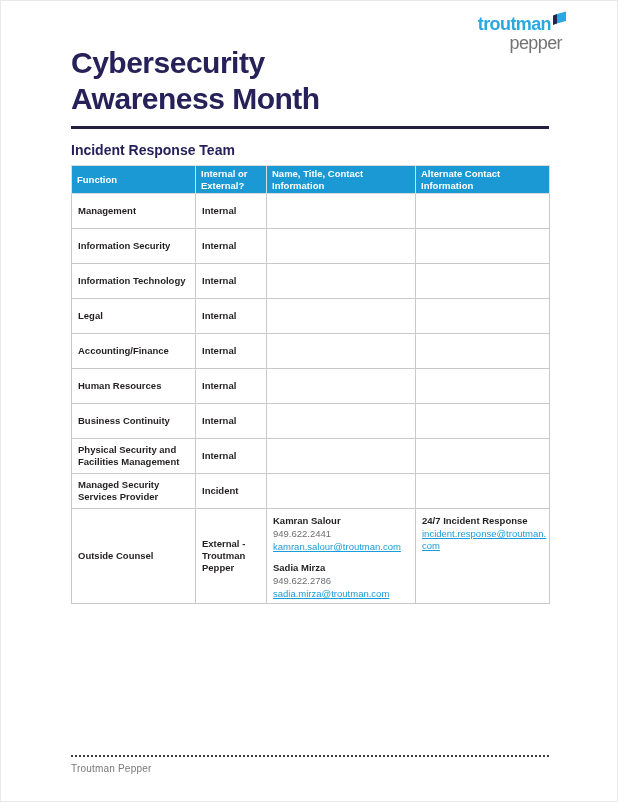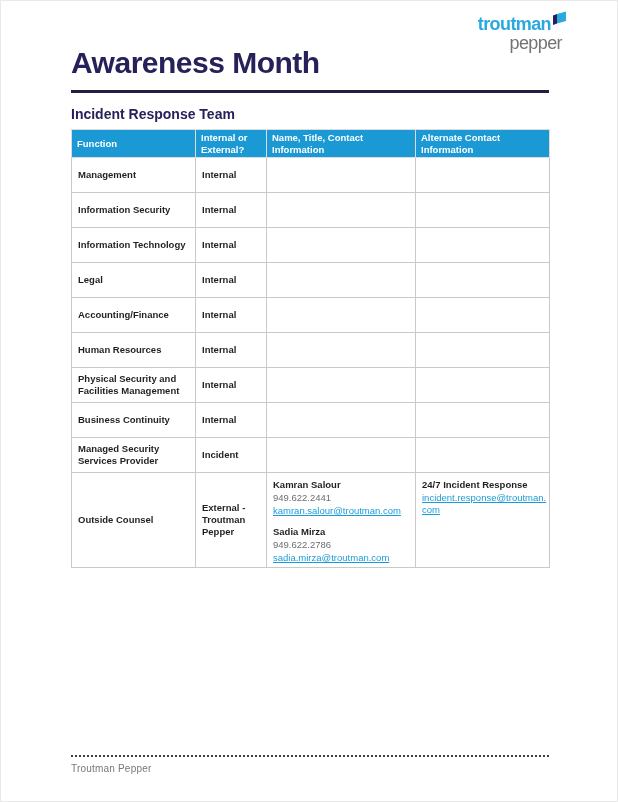--- a/index.html
+++ b/index.html
@@ -113,20 +113,21 @@
           <polygon points="5,12.5 5,3 14,0.5 14,10" fill="#29A9E0"></polygon>
         </svg>
       </span>
     </div>
     <span class="logo-pepper">pepper</span>
   </div>
 
   <div class="content">
 
     <div class="doc-title">
+      <div>Cybersecurity</div>
       <div>Awareness Month</div>
     </div>
     <div class="title-rule"></div>
 
     <div class="section-title">Incident Response Team</div>
 
     <table class="ir-table">
       <colgroup>
           <col class="c1">
           <col class="c2">
@@ -172,27 +173,27 @@
           <td></td>
           <td></td>
         </tr>
         <tr class="body-row">
           <td class="fn">Human Resources</td>
           <td class="type">Internal</td>
           <td></td>
           <td></td>
         </tr>
         <tr class="body-row">
+          <td class="fn">Business Continuity</td>
+          <td class="type">Internal</td>
+          <td></td>
+          <td></td>
+        </tr>
+        <tr class="body-row">
           <td class="fn">Physical Security and Facilities Management</td>
-          <td class="type">Internal</td>
-          <td></td>
-          <td></td>
-        </tr>
-        <tr class="body-row">
-          <td class="fn">Business Continuity</td>
           <td class="type">Internal</td>
           <td></td>
           <td></td>
         </tr>
         <tr class="body-row">
           <td class="fn">Managed Security Services Provider</td>
           <td class="type">Incident</td>
           <td></td>
           <td></td>
         </tr>

